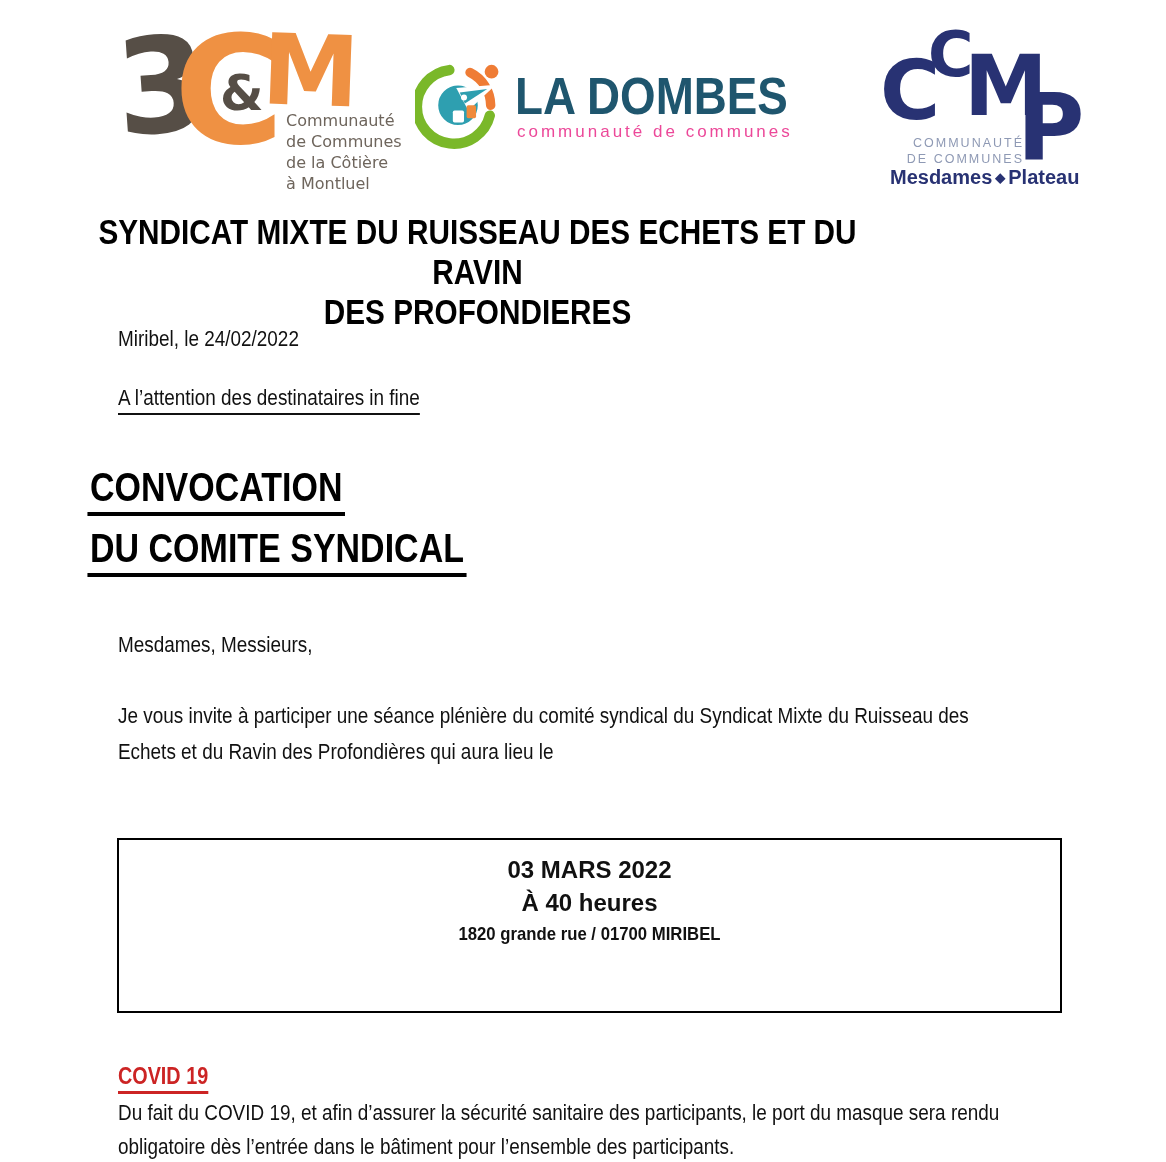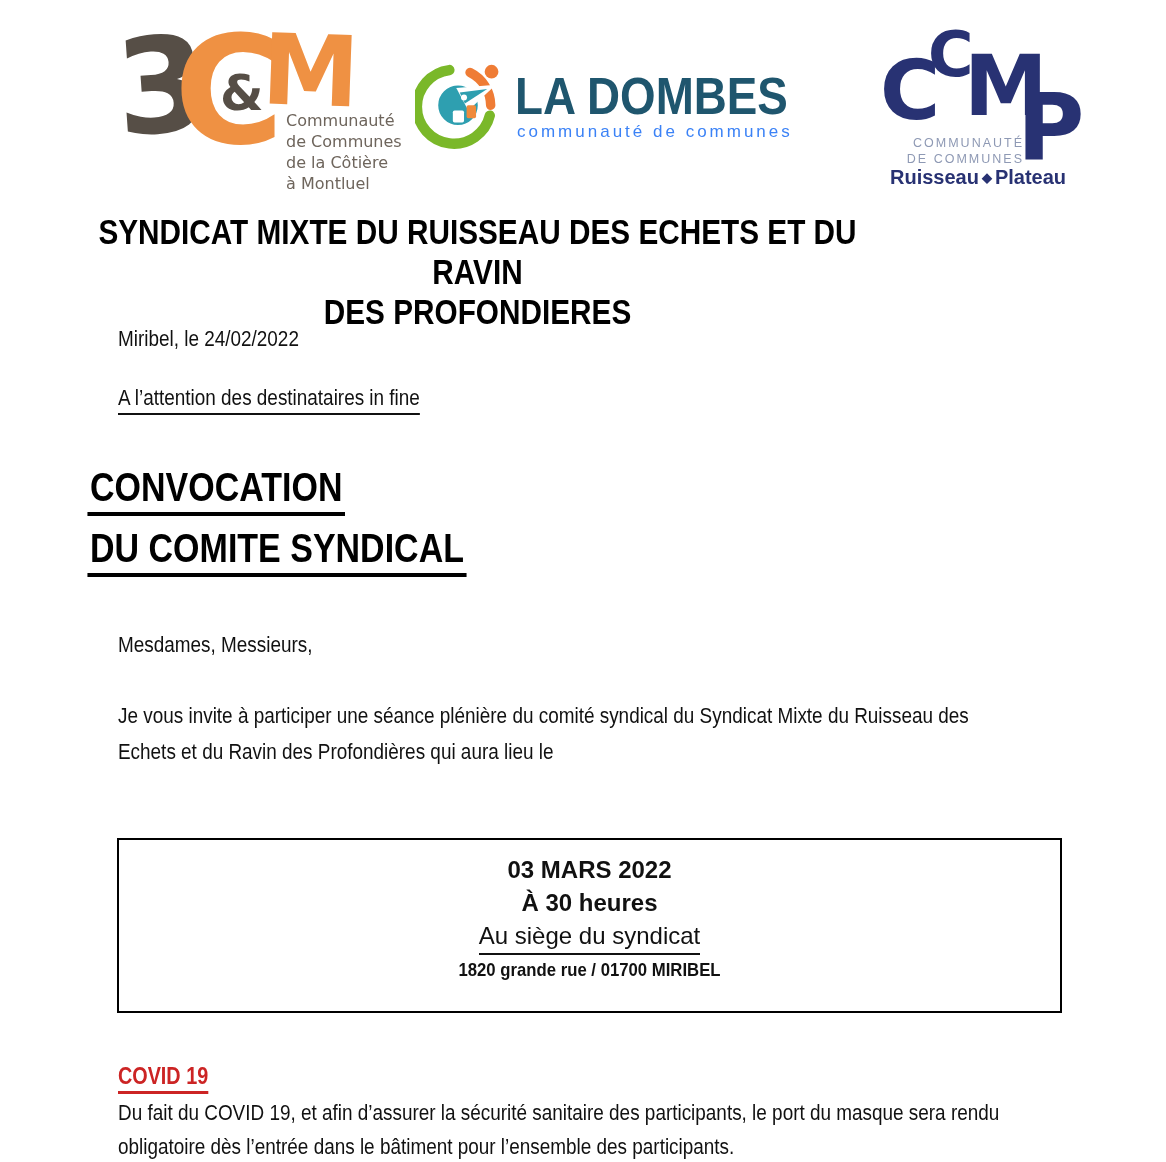--- a/index.html
+++ b/index.html
@@ -35,21 +35,21 @@
   
   .logo-dombes { position: absolute; left: 415px; top: 62px; width: 390px; height: 95px; text-align: right; }
   .logo-dombes .icon { position: absolute; left: 0; top: 2px; width: 86px; height: 86px; }
   .logo-dombes .name {
     position: absolute; left: 100px; top: 8px;
     font-size: 52px; font-weight: bold; color: #1f566e; line-height: 1;
     transform: scaleX(0.88); transform-origin: 0 0; white-space: nowrap;
   }
   .logo-dombes .sub {
     position: absolute; left: 102px; top: 60px;
-    font-size: 17px; color: #3b82f6; letter-spacing: 3px; white-space: nowrap;
+    font-size: 17px; color: #ec4899; letter-spacing: 3px; white-space: nowrap;
   }
 
   
   .logo-ccmp { position: absolute; left: 870px; top: 38px; width: 220px; height: 158px; color: #283273; }
   .logo-ccmp .glyph { position: absolute; font-weight: bold; line-height: 1; font-family: "DejaVu Sans", sans-serif; }
   .g-cc1 { left: 10px; top: 12px; font-size: 82px; }
   .g-cc2 { left: 58px; top: -14px; font-size: 62px; }
   .g-ccm { left: 94px; top: 6px; font-size: 84px; }
   .g-ccp { left: 147px; top: 44px; font-size: 92px; }
   .logo-ccmp .cap {
@@ -132,21 +132,21 @@
   </div>
 
   <div class="logo-ccmp">
     <span class="glyph g-cc1">C</span>
     <span class="glyph g-cc2">C</span>
     <span class="glyph g-ccm">M</span>
     <span class="glyph g-ccp">P</span>
     <div class="cap cap1">COMMUNAUTÉ</div>
     <div class="cap cap2">DE COMMUNES</div>
     <div class="place">
-      <span>Ruisseau</span><span class="diamond">◆</span><span>Plateau</span>
+      <span>Mesdames</span><span class="diamond">◆</span><span>Plateau</span>
     </div>
   </div>
 
   <div class="doc-title">
     <div class="t condC pre">SYNDICAT MIXTE DU RUISSEAU DES ECHETS ET DU RAVIN
 DES PROFONDIERES</div>
   </div>
 
   <div class="dateline condL">Miribel, le 24/02/2022</div>
 
@@ -162,22 +162,21 @@
   </div>
 
   <div class="salutation condL">Mesdames, Messieurs,</div>
 
   <div class="body-par condL pre">Je vous invite à participer une séance plénière du comité syndical du Syndicat Mixte du Ruisseau des
 Echets et du Ravin des Profondières qui aura lieu le</div>
 
   <div class="meeting-box">
     <div class="inner">
       <div class="mb-line mb-bold">03 MARS 2022</div>
-      <div class="mb-line mb-bold">À 30 heures</div>
-      <div class="mb-line mb-venue"><span>Au siège du syndicat</span></div>
+      <div class="mb-line mb-bold">À 40 heures</div>
       <div class="mb-line mb-address">1820 grande rue / 01700 MIRIBEL</div>
     </div>
   </div>
 
   <div class="covid-head condL" style="color: rgb(204, 36, 36);">
     <span class="u">COVID 19</span>
   </div>
   <div class="covid-par condL pre">Du fait du COVID 19, et afin d’assurer la sécurité sanitaire des participants, le port du masque sera rendu
 obligatoire dès l’entrée dans le bâtiment pour l’ensemble des participants.</div>
 

